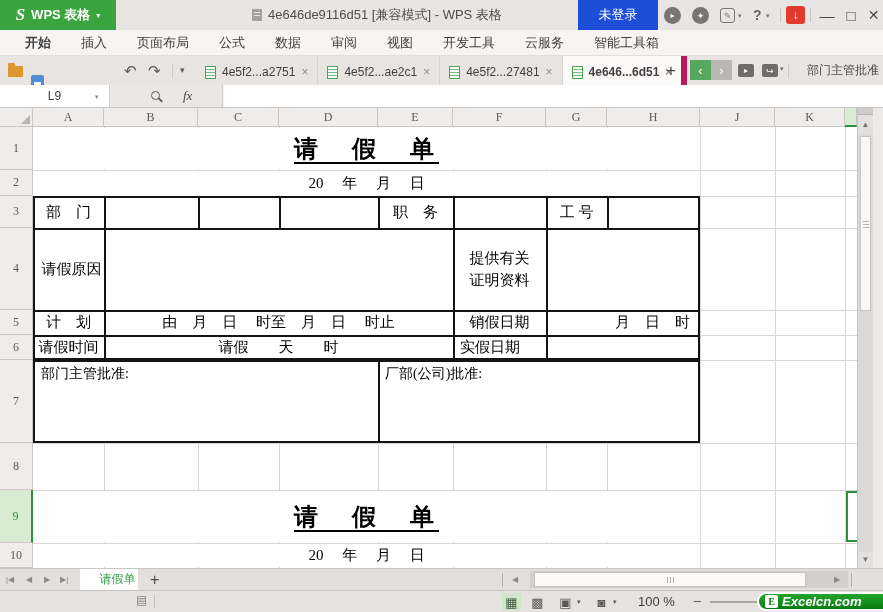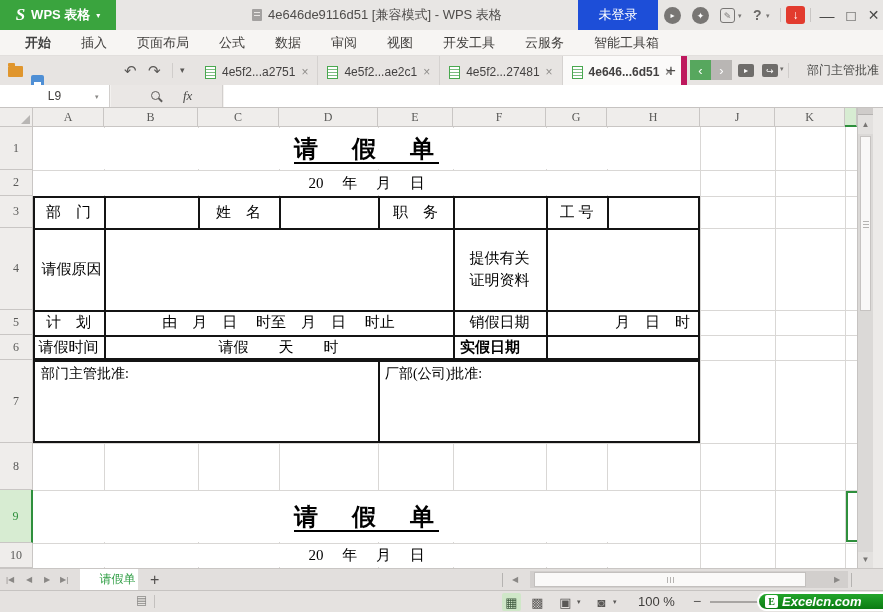--- a/index.html
+++ b/index.html
@@ -315,37 +315,36 @@
       <div class="fb" style="left:0; top:137px; width:663px; height:2px;"></div>
     </div>
 
     <div class="formtbl" style="left:33px; top:252px; width:667px; height:83px;">
       <div class="fb" style="left:343px; top:0; width:2px; height:79px;"></div>
       <div class="flabel" style="left:6px; top:3px; font-size:14px; text-align:left;">部门主管批准:</div>
       <div class="flabel" style="left:350px; top:3px; font-size:14px; text-align:left;">厂部(公司)批准:</div>
     </div>
 
     <div class="flabel pre" style="left:33px;  top:88px; width:71px; line-height:32px;">部　门</div>
-    <div class="flabel pre" style="left:198px; top:88px; width:81px; line-height:32px;">姓　名</div>
     <div class="flabel pre" style="left:378px; top:88px; width:75px; line-height:32px;">职　务</div>
     <div class="flabel pre" style="left:546px; top:88px; width:61px; line-height:32px;">工 号</div>
 
     <div class="flabel" style="left:33px; top:120px; width:77px; line-height:82px;">请假原因</div>
     <div class="abs ctr" style="left:453px; top:120px; width:93px; height:82px;">
       <span class="serif" style="width:62px; font-size:15px; line-height:22px; text-align:center;">提供有关证明资料</span>
     </div>
 
     <div class="flabel pre" style="left:33px;  top:202px; width:71px;  line-height:25px;">计　划</div>
     <div class="flabel pre" style="left:104px; top:202px; width:349px; line-height:25px;">由　月　日　 时至　月　日　 时止</div>
     <div class="flabel" style="left:453px; top:202px; width:93px; line-height:25px;">销假日期</div>
     <div class="flabel pre" style="left:546px; top:202px; width:154px; line-height:25px; text-align:right; padding-right:10px;">月　日　时</div>
 
     <div class="flabel" style="left:33px;  top:227px; width:71px;  line-height:25px;">请假时间</div>
     <div class="flabel pre" style="left:104px; top:227px; width:349px; line-height:25px;">请假　　天　　时</div>
-    <div class="flabel" style="left:453px; top:227px; width:74px; line-height:25px;font-weight:bold;">实假日期</div>
+    <div class="flabel" style="left:453px; top:227px; width:74px; line-height:25px;">实假日期</div>
 
     <div class="mergedcell" style="left:34px; top:383px; width:665px; height:51px;">
       <span class="big-title">请　假　单</span>
     </div>
     <div class="mergedcell" style="left:34px; top:436px; width:665px; height:23px;">
       <span class="date-line">20　 年　 月　 日</span>
     </div>
 
     <div class="abs" style="left:846px; top:383px; width:11px; height:51px; border-left:2px solid #2e8f3c; border-top:2px solid #2e8f3c; border-bottom:2px solid #2e8f3c;"></div>
 

